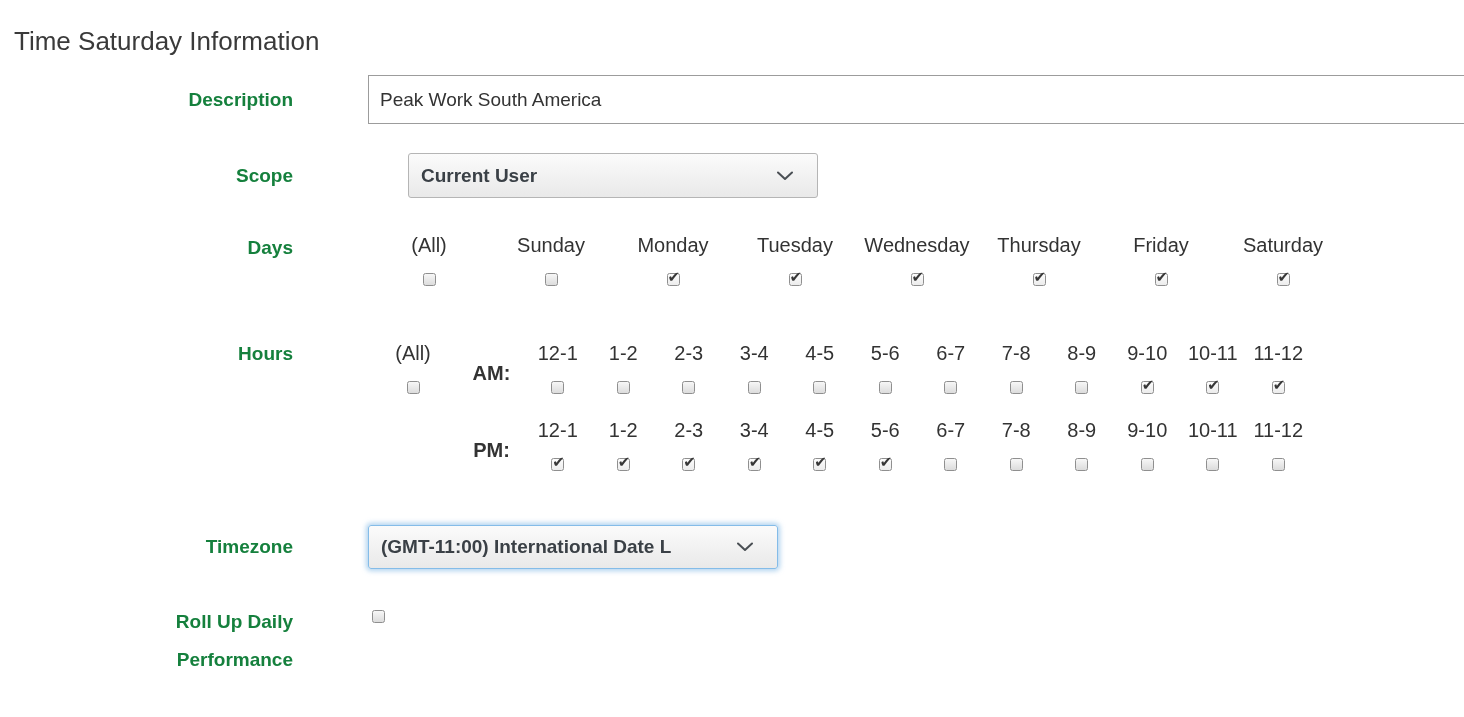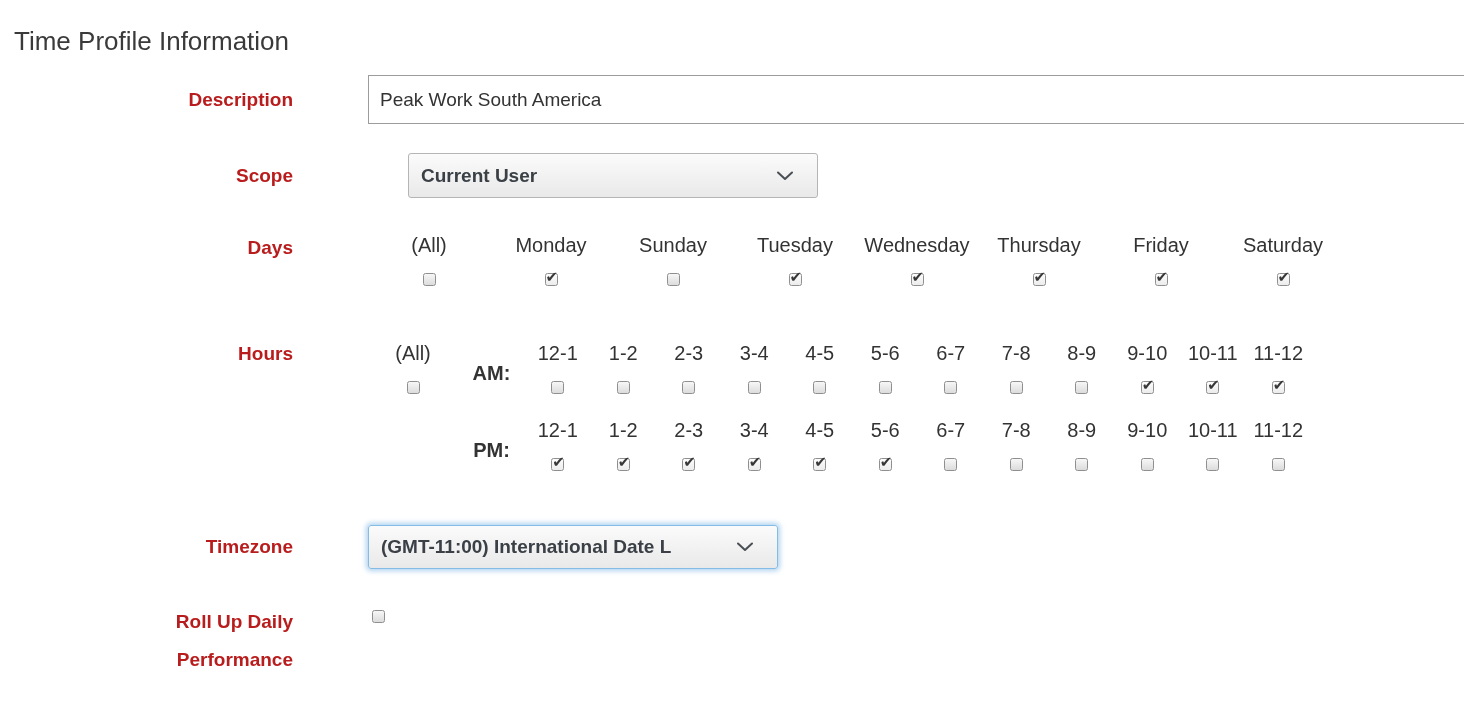--- a/index.html
+++ b/index.html
@@ -25,21 +25,21 @@
   }
 
   .field-label {
     position: absolute;
     left: 133px;
     width: 160px;
     text-align: right;
     font-size: 19px;
     font-weight: 600;
     line-height: 28px;
-    color: #b91c1c;
+    color: #15803d;
   }
   .lbl-description { top: 86px; }
   .lbl-scope       { top: 162px; }
   .lbl-days        { top: 234px; }
   .lbl-hours       { top: 340px; }
   .lbl-timezone    { top: 533px; }
   .lbl-rollup      { top: 603px; line-height: 38px; }
 
   .text-input {
     position: absolute;
@@ -167,46 +167,46 @@
     position: absolute;
     left: 372px;
     top: 610px;
   }
 </style>
 </head>
 <body>
 
 <div class="stage">
 
-  <div class="page-title">Time Profile Information</div>
+  <div class="page-title">Time Saturday Information</div>
 
   <div class="field-label lbl-description">Description</div>
   <input class="text-input" type="text" value="Peak Work South America" style="">
 
   <div class="field-label lbl-scope">Scope</div>
   <div class="select select-scope">
     <span class="select-value">Current User</span>
     <svg class="chev" viewBox="0 0 16 10">
       <polyline points="1,1.5 8,8 15,1.5" fill="none" stroke="#4a4f54" stroke-width="2" stroke-linecap="round" stroke-linejoin="round"></polyline>
     </svg>
   </div>
 
   <div class="field-label lbl-days">Days</div>
   <div class="days-row">
     <div class="day-col">
       <span class="opt-label">(All)</span>
       <input class="cbx" type="checkbox" style="">
     </div>
     <div class="day-col">
-      <span class="opt-label">Monday</span>
-      <input class="cbx" type="checkbox" checked="" style="">
-    </div>
-    <div class="day-col">
       <span class="opt-label">Sunday</span>
       <input class="cbx" type="checkbox" style="">
+    </div>
+    <div class="day-col">
+      <span class="opt-label">Monday</span>
+      <input class="cbx" type="checkbox" checked="" style="">
     </div>
     <div class="day-col">
       <span class="opt-label">Tuesday</span>
       <input class="cbx" type="checkbox" checked="" style="">
     </div>
     <div class="day-col">
       <span class="opt-label">Wednesday</span>
       <input class="cbx" type="checkbox" checked="" style="">
     </div>
     <div class="day-col">

